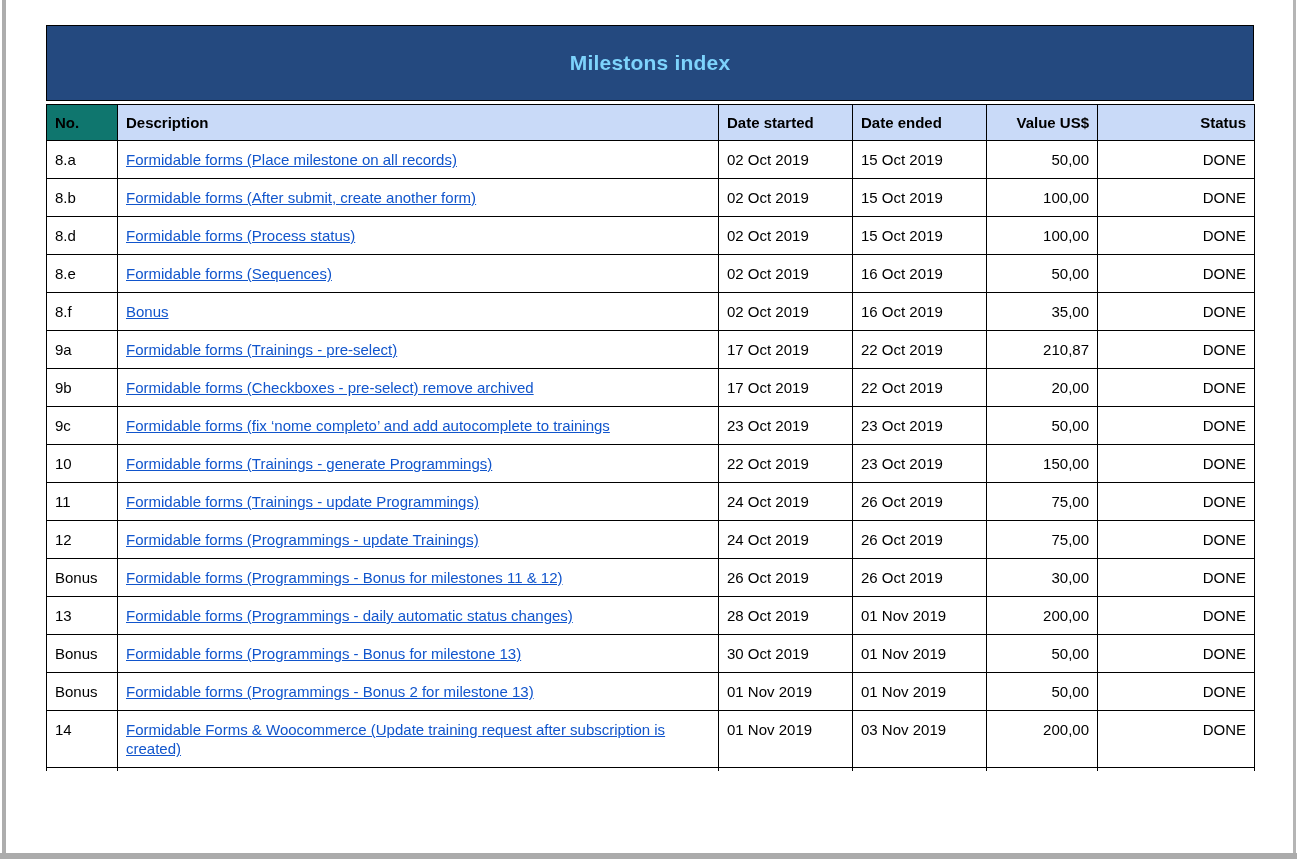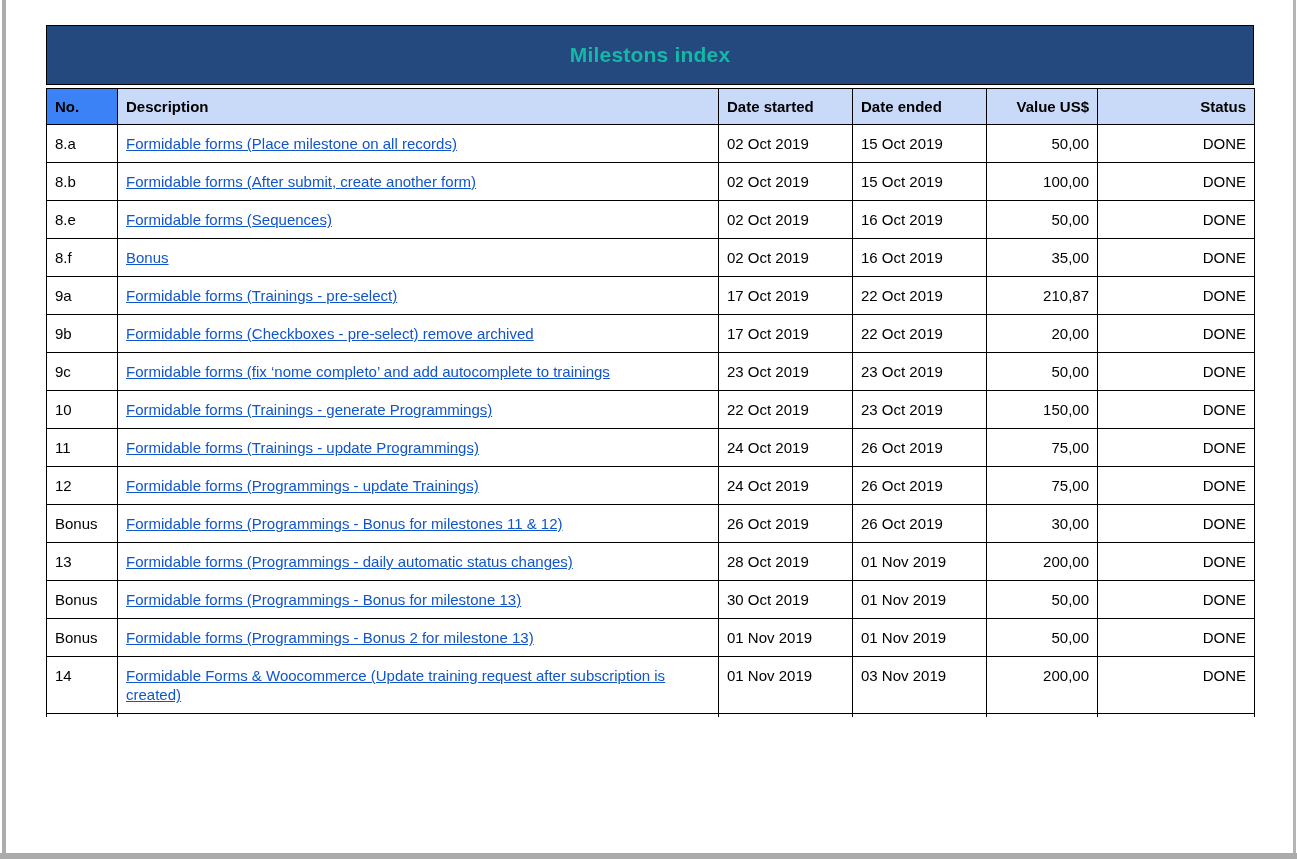--- a/index.html
+++ b/index.html
@@ -11,24 +11,24 @@
     position: relative;
   }
   
   .edge-left   { position: absolute; left: 2px; top: 0; bottom: 0; width: 4px; background: #adadad; }
   .edge-right  { position: absolute; right: 1px; top: 0; bottom: 0; width: 3px; background: #b5b5b5; }
   .edge-bottom { position: absolute; left: 0; right: 0; bottom: 0; height: 6px; background: #ababab; }
 
   .doc { position: absolute; left: 46px; top: 25px; width: 1208px; }
 
   .title-bar {
-    height: 60px;
+    height: 76px;
     border: 1.5px solid #000;
     display: flex; align-items: center; justify-content: center;
-    color: #14b8a6; font-weight: bold; font-size: 21px;
+    color: #7dd3fc; font-weight: bold; font-size: 21px;
     letter-spacing: 0.2px;
   }
 
   table.milestones {
     margin-top: 3px;
     width: 1208px;
     border-collapse: collapse;
     table-layout: fixed;
   }
   table.milestones th, table.milestones td {
@@ -72,21 +72,21 @@
     <colgroup>
       <col style="width:71px">
         <col style="width:601px">
         <col style="width:134px">
       <col style="width:134px">
         <col style="width:111px">
         <col style="width:157px">
     </colgroup>
     <thead>
       <tr class="header-row">
-        <th class="c-no" style="background: #3b82f6;">No.</th>
+        <th class="c-no" style="background: #0f766e;">No.</th>
         <th class="c-desc" style="background: rgb(201, 218, 248);">Description</th>
         <th class="c-start" style="background: rgb(201, 218, 248);">Date started</th>
         <th class="c-end" style="background: rgb(201, 218, 248);">Date ended</th>
         <th class="c-val al-right" style="background: rgb(201, 218, 248);">Value US$</th>
         <th class="c-status al-right" style="background: rgb(201, 218, 248);">Status</th>
       </tr>
     </thead>
     <tbody id="rows">
   <tr>
     <td class="c-no">8.a</td>
@@ -100,20 +100,28 @@
   <tr>
     <td class="c-no">8.b</td>
     <td class="c-desc"><a class="mlink" href="#">Formidable forms (After submit, create another form)</a></td>
     <td class="c-start">02 Oct 2019</td>
     <td class="c-end">15 Oct 2019</td>
     <td class="c-val">100,00</td>
     <td class="c-status">DONE</td>
   </tr>
 
 
+  <tr>
+    <td class="c-no">8.d</td>
+    <td class="c-desc"><a class="mlink" href="#">Formidable forms (Process status)</a></td>
+    <td class="c-start">02 Oct 2019</td>
+    <td class="c-end">15 Oct 2019</td>
+    <td class="c-val">100,00</td>
+    <td class="c-status">DONE</td>
+  </tr>
 
   <tr>
     <td class="c-no">8.e</td>
     <td class="c-desc"><a class="mlink" href="#">Formidable forms (Sequences)</a></td>
     <td class="c-start">02 Oct 2019</td>
     <td class="c-end">16 Oct 2019</td>
     <td class="c-val">50,00</td>
     <td class="c-status">DONE</td>
   </tr>
 

